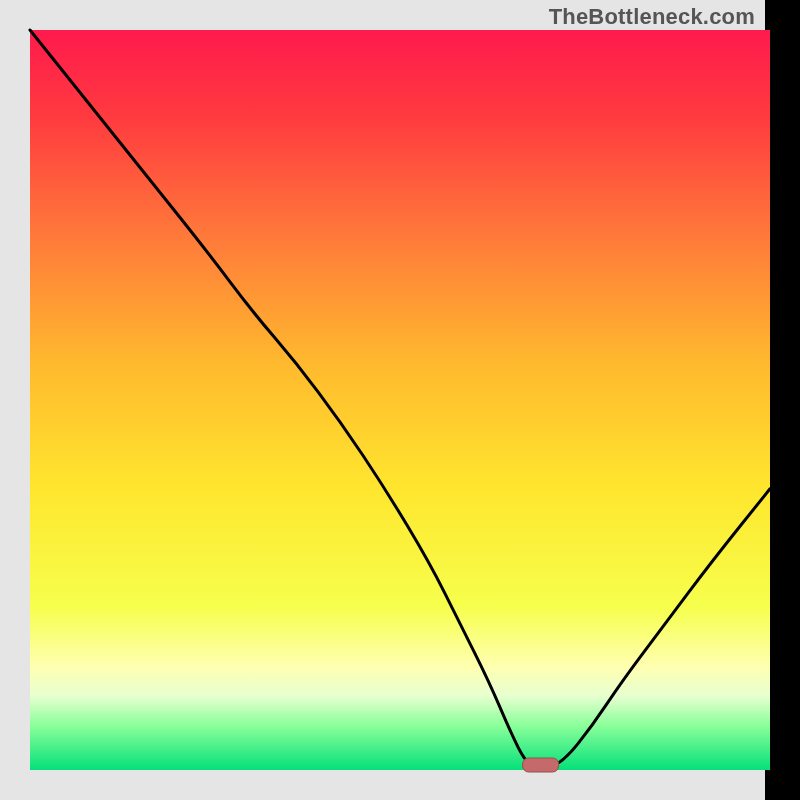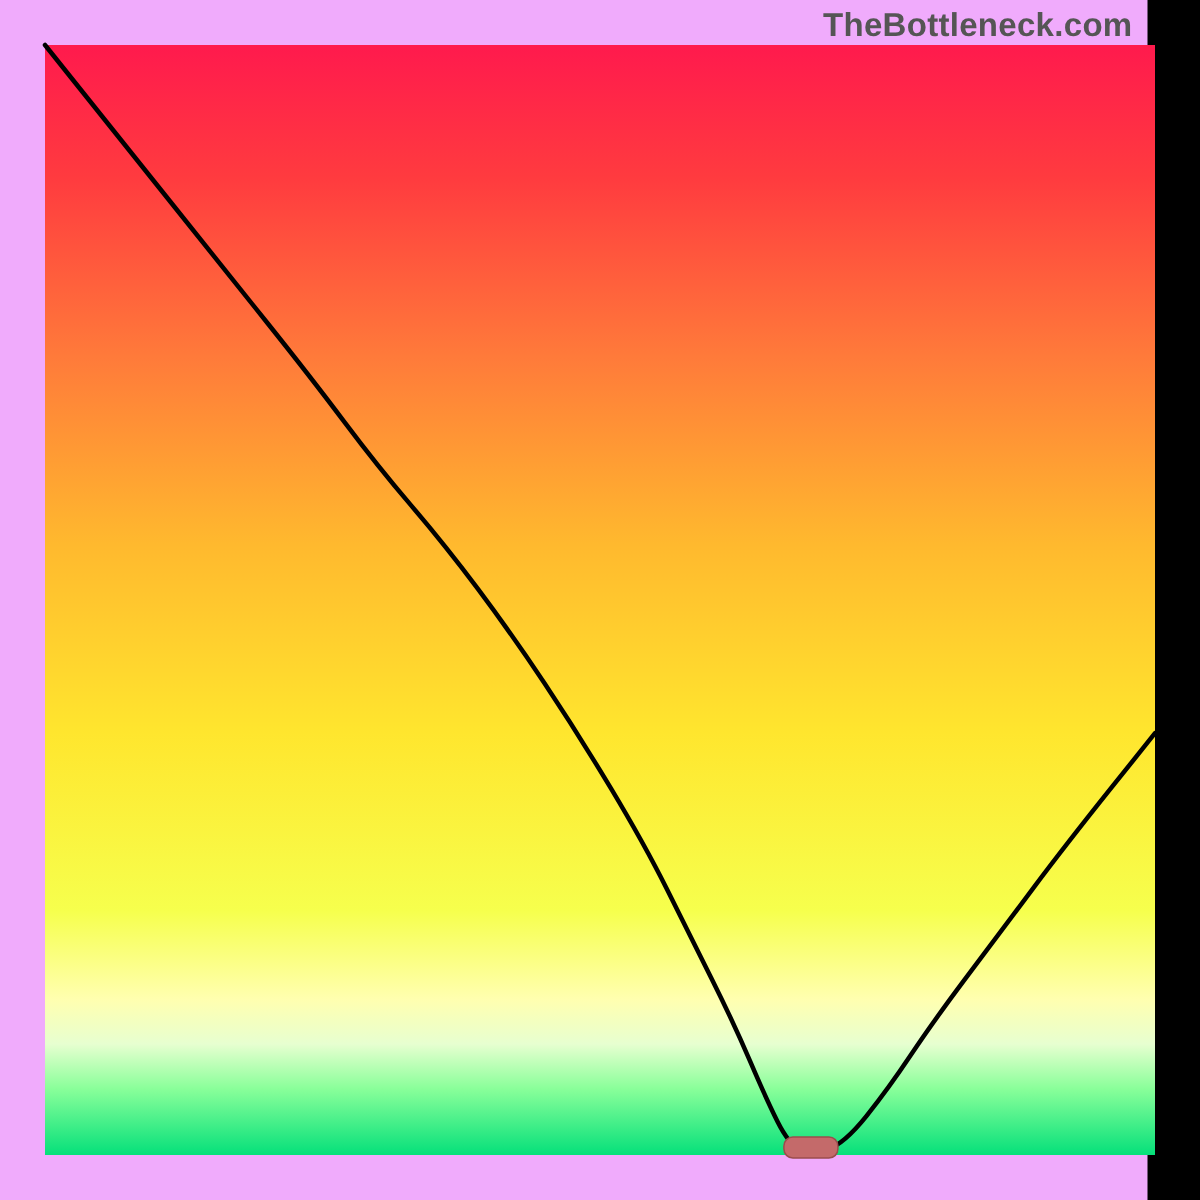--- a/index.html
+++ b/index.html
@@ -8,21 +8,21 @@
     width: 800px;
     height: 800px;
     background: #000;
     overflow: hidden;
     font-family: Arial, Helvetica, sans-serif;
   }
   .stage {
     position: relative;
     width: 765px;
     height: 800px;
-    background: #f0abfc;
+    background: #e5e5e5;
   }
   .watermark {
     position: absolute;
     top: 4px;
     right: 10px;
     color: #555;
     font-size: 22px;
     font-weight: 600;
     letter-spacing: 0.2px;
     user-select: none;

